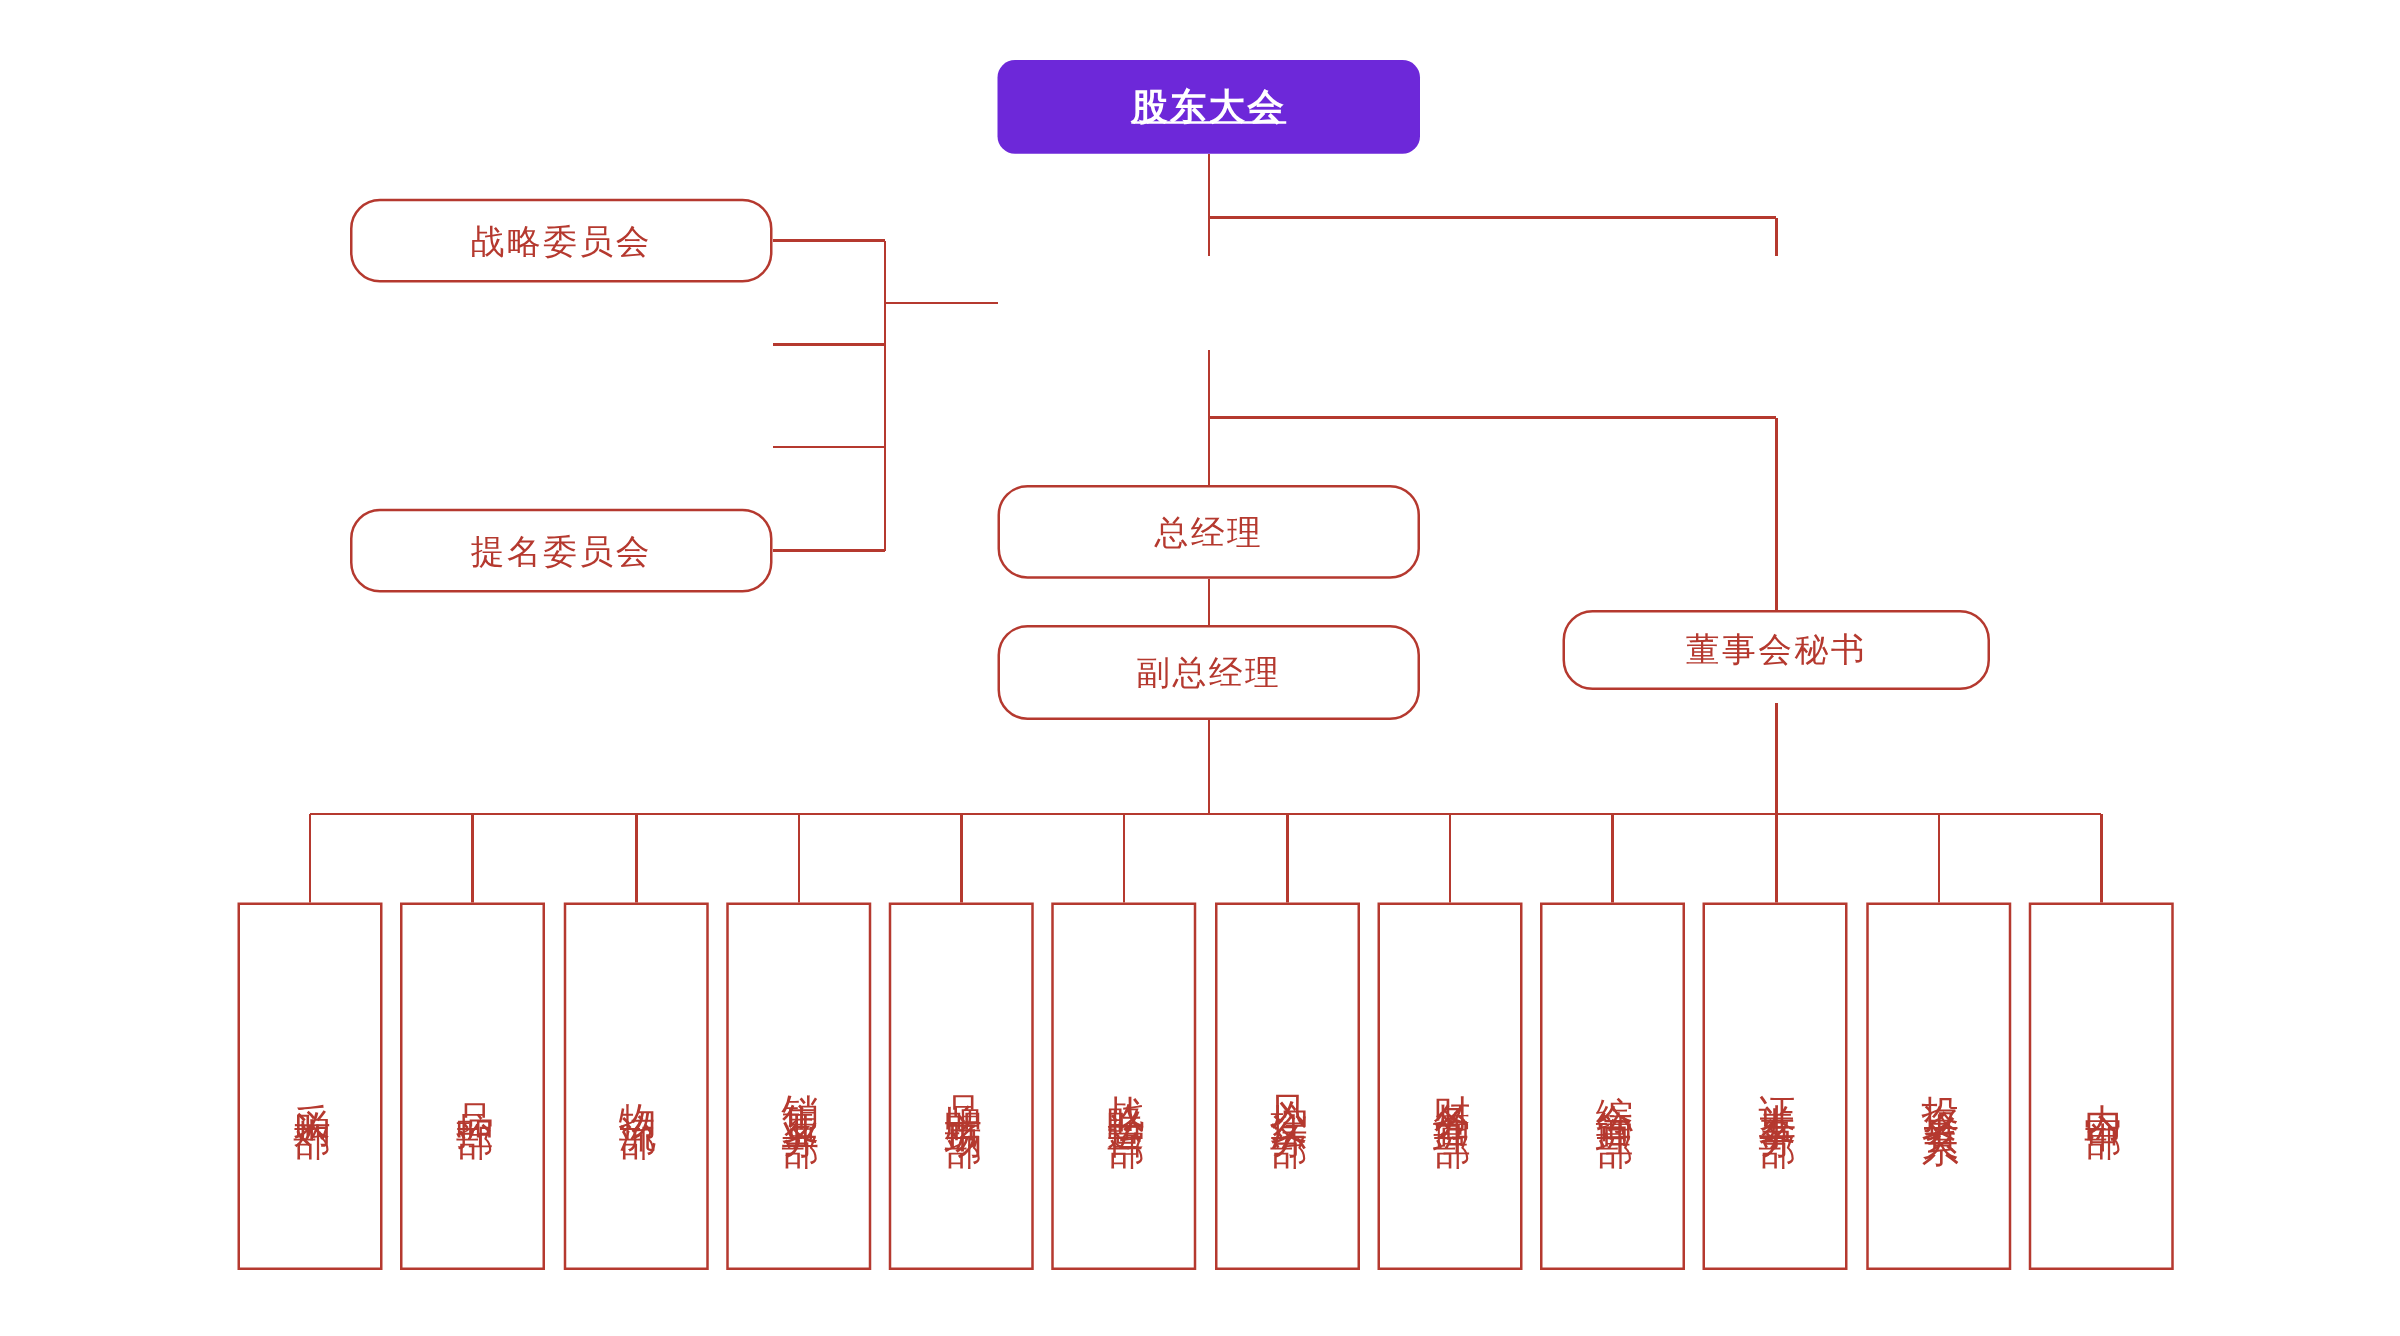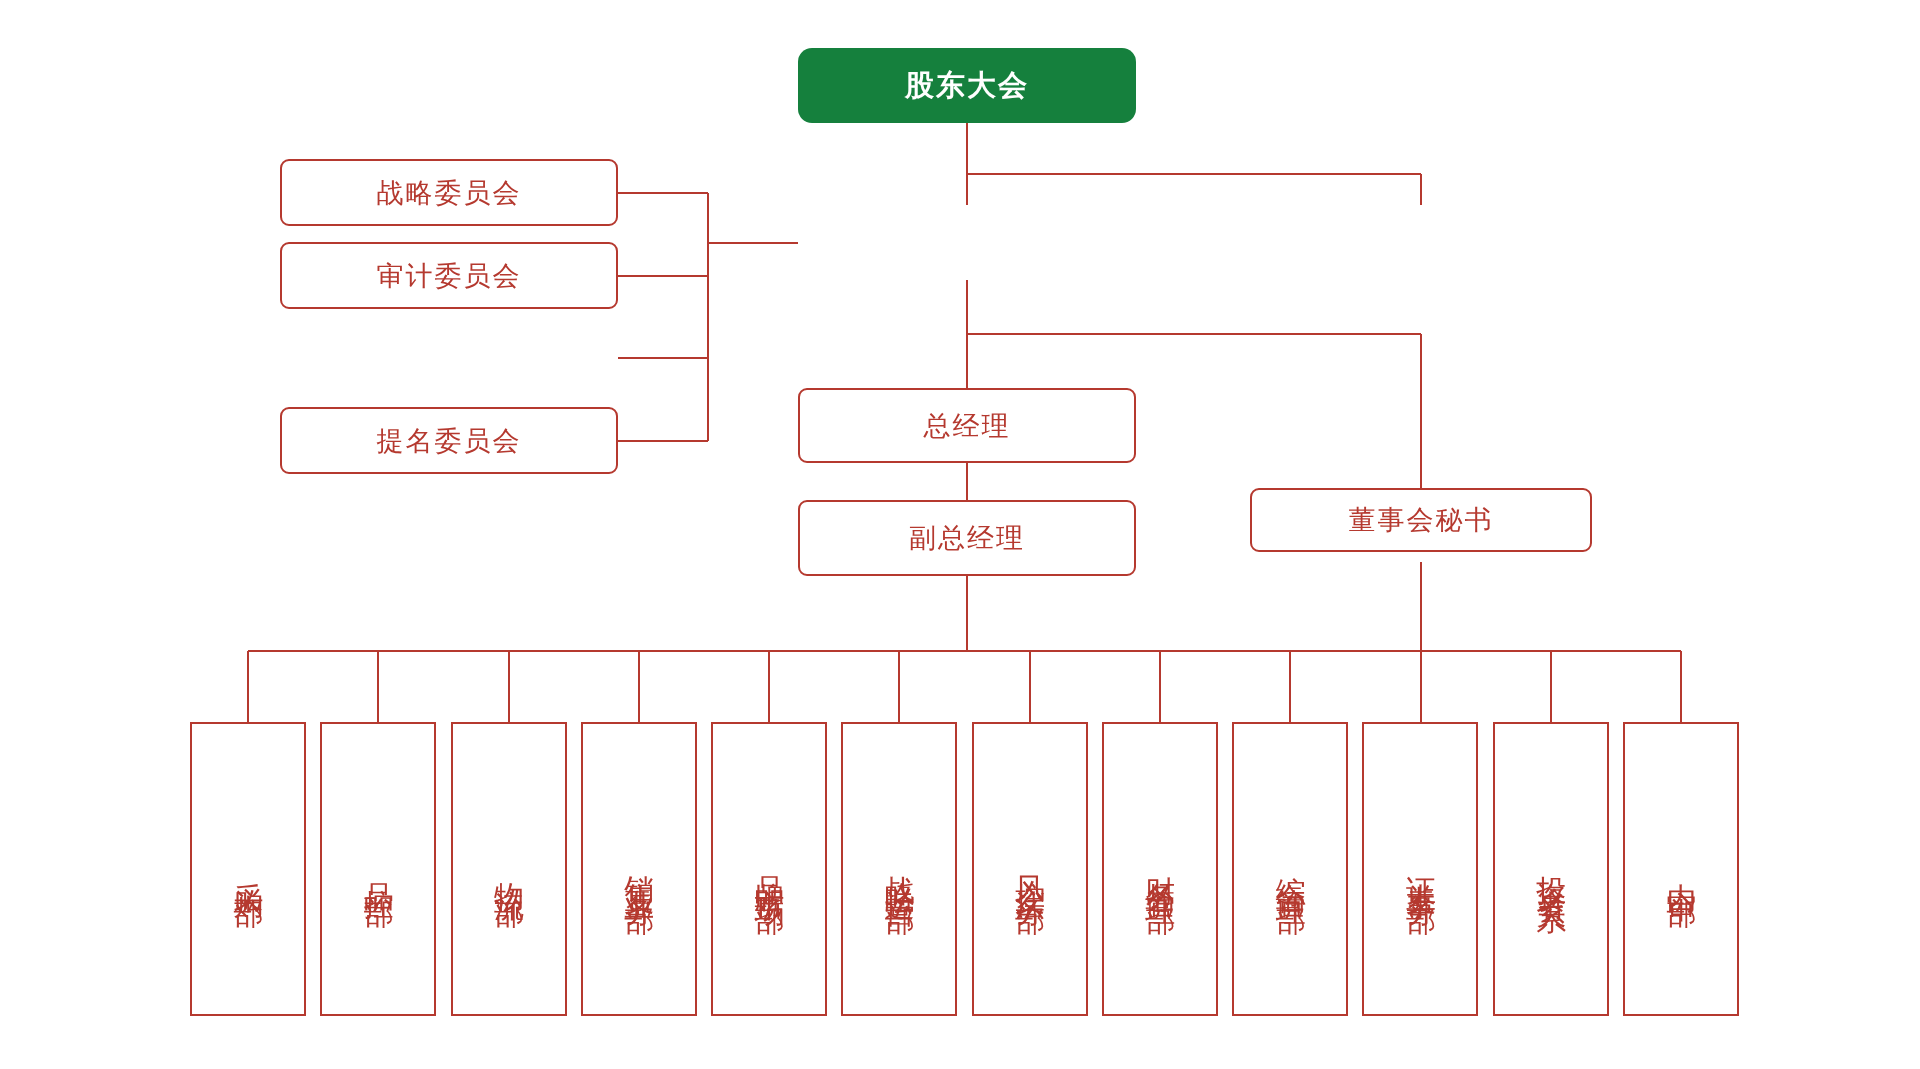--- a/index.html
+++ b/index.html
@@ -26,32 +26,33 @@
   .node {
     position: absolute;
     box-sizing: border-box;
     display: flex;
     align-items: center;
     justify-content: center;
     text-align: center;
     white-space: nowrap;
   }
   .node.filled {
-    background: #15803d;
+    background: #6d28d9;
     color: #ffffff;
     border-radius: 14px;
     font-size: 29px;
     font-weight: 700;
     letter-spacing: 2px;
+    text-decoration: underline;
   }
   .node.outlined {
     background: #ffffff;
     border: 2px solid #B5392F;
     color: #B5392F;
-    border-radius: 9px;
+    border-radius: 24px;
     font-size: 27px;
     font-weight: 500;
     letter-spacing: 2px;
   }
   .departments {
     position: absolute;
     left: 190px;
     top: 722px;
     width: 1549px;
     height: 294px;
@@ -111,21 +112,20 @@
       M1551 651 V723
       M1681 651 V723"></path>
   </svg>
 
   <div class="node filled" style="left:798px; top:48px; width:338px; height:75px;">股东大会</div>
 
 
 
   <div class="node outlined" style="left:280px; top:159px; width:338px; height:67px;">战略委员会</div>
 
-  <div class="node outlined" style="left:280px; top:242px; width:338px; height:67px;">审计委员会</div>
 
 
   <div class="node outlined" style="left:280px; top:407px; width:338px; height:67px;">提名委员会</div>
 
   <div class="node outlined" style="left:798px; top:388px; width:338px; height:75px;">总经理</div>
 
   <div class="node outlined" style="left:798px; top:500px; width:338px; height:76px;">副总经理</div>
 
   <div class="node outlined" style="left:1250px; top:488px; width:342px; height:64px;">董事会秘书</div>
 

